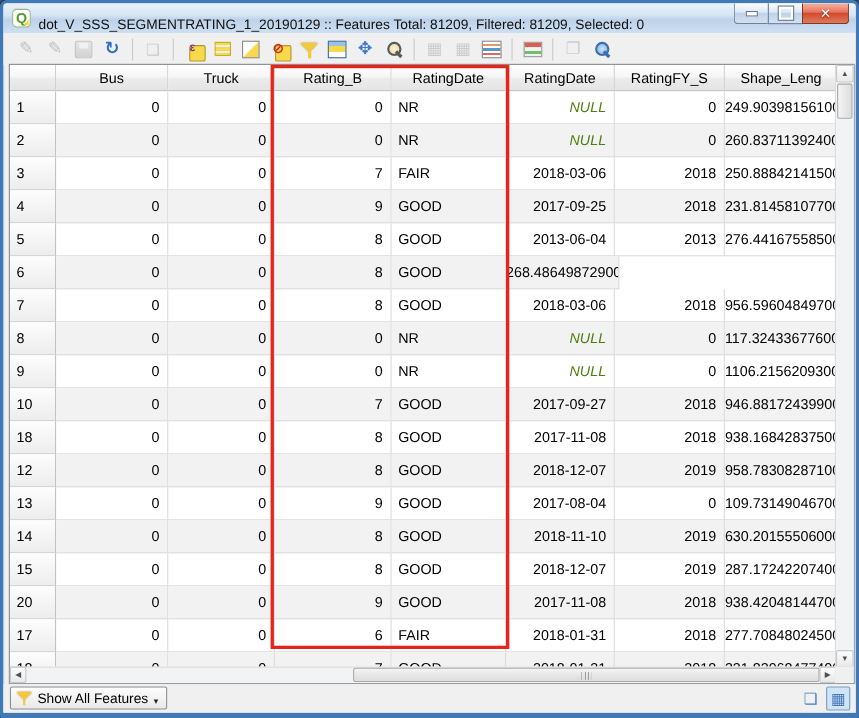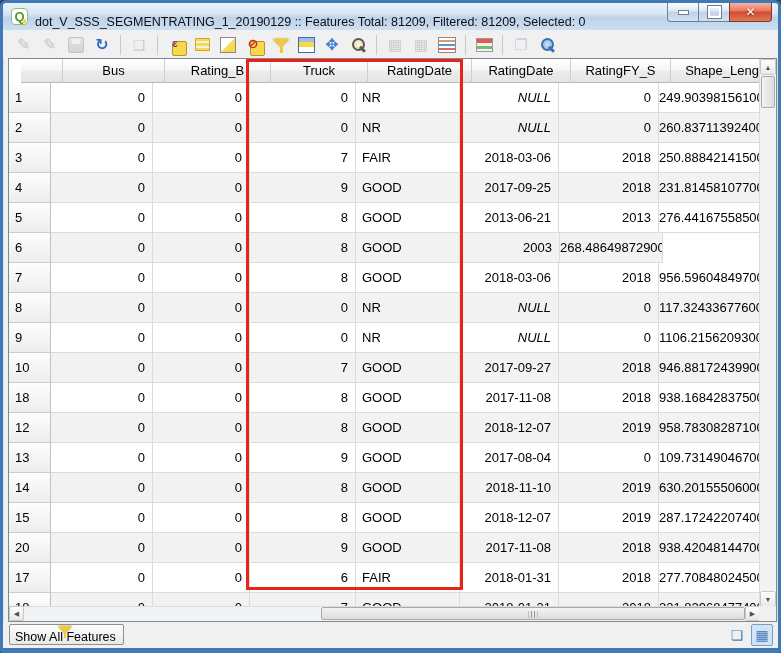--- a/index.html
+++ b/index.html
@@ -101,38 +101,38 @@
   .abacus::before { content:''; width:16px; height:14px; border:1px solid #8a8a8a; background:
     linear-gradient(#fff 0 2px,#d96 2px 4px,#fff 4px 6px,#59c 6px 8px,#fff 8px 10px,#d66 10px 12px,#fff 12px 14px); }
   .condfmt::before { content:''; width:15px; height:12px; border:1px solid #999; background:
     linear-gradient(#e25b4e 0 4px,#f2f2f2 4px 7px,#6fbf6f 7px 10px,#f2f2f2 10px 12px); }
 
   
   .table-frame {
     position:absolute; left:5px; top:55px; width:769px; height:564px;
     background:#fff; border:1px solid #828790;
   }
-  .grid-header { position:absolute; left:12px; top:0; width:751px; height:32px; display:flex; overflow:hidden; }
+  .grid-header { position:absolute; left:0; top:0; width:751px; height:32px; display:flex; overflow:hidden; }
   .hcell {
     height:24px; flex:none; font-size:13px; color:#000; text-align:center; line-height:23px;
     background:linear-gradient(#ffffff,#f6f6f6 45%,#ebebeb 55%,#e5e5e5);
     border-right:1px solid #cfcfcf; border-bottom:1px solid #b9b9b9;
     overflow:hidden; white-space:nowrap; cursor:pointer;
   }
   .grid-body { position:absolute; left:0; top:24px; width:751px; height:524px; overflow:hidden; }
   .trow { display:flex; height:30px; background:#fff; }
   .trow.even .cell:not(.rownum) { background:#f2f2f2; }
   .cell {
     flex:none; height:30px; line-height:29px; font-size:13px; color:#000;
     border-right:1px solid #dcdcdc; border-bottom:1px solid #dcdcdc;
     white-space:nowrap; overflow:hidden; cursor:default;
   }
   .cell.ar { text-align:right; padding-right:7px; }
   .cell.al { text-align:left; padding-left:6px; }
-  .cell.null { color:#000000; font-style:italic; }
+  .cell.null { color:#4d7c0f; font-style:italic; }
   .cell.rownum {
     text-align:left; padding-left:6px;
     background:linear-gradient(#fdfdfd,#ededed);
     border-right:1px solid #c2c2c2; border-bottom:1px solid #cccccc;
     cursor:pointer;
   }
   .w0{width:42px}.w1{width:102px}.w2{width:97px}.w3{width:106px}
   .w4{width:104px}.w5{width:99px}.w6{width:100px}.w7{width:103px}
 
   
@@ -174,21 +174,21 @@
     position:absolute; left:237px; top:0px; width:217px; height:531px;
     border:3px solid #e8231a; pointer-events:none; z-index:5;
   }
 
   
   .statusbar { position:absolute; left:0; bottom:0; right:0; height:26px; background:#f0f0f0; }
   .show-all {
     position:absolute; left:6px; top:2px; height:21px;
     display:flex; align-items:center; gap:5px; padding:0 7px 0 5px;
     background:linear-gradient(#fdfdfd,#e9e9e9); border:1px solid #8f8f8f; border-radius:2px;
-    font-size:12.5px; color:#000; cursor:pointer; font-family:inherit;flex-direction:column;
+    font-size:12.5px; color:#000; cursor:pointer; font-family:inherit;
   }
   .icon-funnel-sm { position:relative; width:14px; height:14px; }
   .icon-funnel-sm::before { content:''; position:absolute; top:1px; left:0;
     border-left:7px solid transparent; border-right:7px solid transparent; border-top:7px solid #f3c93a;
     filter:drop-shadow(0 0 1px #a8861c); }
   .icon-funnel-sm::after { content:''; position:absolute; left:6px; top:7px; width:2px; height:6px; background:#f3c93a; }
   .show-all .caret { font-size:8px; margin-top:6px; color:#222; }
   .view-btns { position:absolute; right:5px; top:2px; display:flex; gap:3px; }
   .vbtn {
     width:22px; height:22px; display:flex; align-items:center; justify-content:center;
@@ -256,22 +256,22 @@
       <span class="tbi dock disabled">
         <span class="g">❐</span>
       </span>
       <span class="tbi mag actions"></span>
     </div>
 
   <div class="table-frame">
     <div class="grid-header" id="grid-header">
         <div class="hcell w0"></div>
         <div class="hcell w1">Bus</div>
+        <div class="hcell w2">Truck</div>
         <div class="hcell w3">Rating_B</div>
-        <div class="hcell w2">Truck</div>
         <div class="hcell w4">RatingDate</div>
         <div class="hcell w5">RatingDate</div>
         <div class="hcell w6">RatingFY_S</div>
         <div class="hcell w7">Shape_Leng</div>
       </div>
     <div class="grid-body" id="grid-body">
         <div class="trow">
           <div class="cell w0 rownum">1</div>
           <div class="cell w1 ar">0</div>
           <div class="cell w2 ar">0</div>
@@ -310,31 +310,30 @@
           <div class="cell w5 ar">2017-09-25</div>
           <div class="cell w6 ar">2018</div>
           <div class="cell w7 ar">231.81458107700</div>
         </div>
         <div class="trow">
           <div class="cell w0 rownum">5</div>
           <div class="cell w1 ar">0</div>
           <div class="cell w2 ar">0</div>
           <div class="cell w3 ar">8</div>
           <div class="cell w4 al">GOOD</div>
-          <div class="cell w5 ar">2013-06-21</div>
+          <div class="cell w5 ar">2013-06-04</div>
           <div class="cell w6 ar">2013</div>
           <div class="cell w7 ar">276.44167558500</div>
         </div>
         <div class="trow even">
           <div class="cell w0 rownum">6</div>
           <div class="cell w1 ar">0</div>
           <div class="cell w2 ar">0</div>
           <div class="cell w3 ar">8</div>
           <div class="cell w4 al">GOOD</div>
-          <div class="cell w6 ar">2003</div>
           <div class="cell w7 ar">268.48649872900</div>
         </div>
         <div class="trow">
           <div class="cell w0 rownum">7</div>
           <div class="cell w1 ar">0</div>
           <div class="cell w2 ar">0</div>
           <div class="cell w3 ar">8</div>
           <div class="cell w4 al">GOOD</div>
           <div class="cell w5 ar">2018-03-06</div>
           <div class="cell w6 ar">2018</div>

